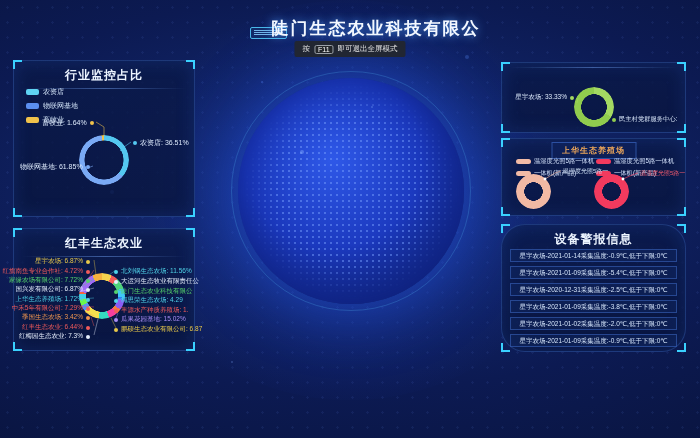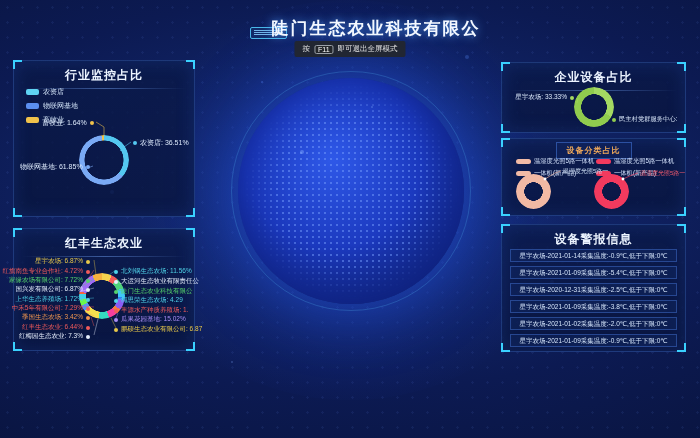--- a/index.html
+++ b/index.html
@@ -42,21 +42,21 @@
     border:1px solid rgba(70,120,220,.35);box-shadow:inset 0 0 18px rgba(40,90,200,.22);}
   .panel::before,.panel::after,.bl::before,.bl::after{content:"";position:absolute;width:7px;height:7px;}
   .panel::before{left:-1px;top:-1px;border-left:2px solid #3ad1ff;border-top:2px solid #3ad1ff;}
   .panel::after{right:-1px;top:-1px;border-right:2px solid #3ad1ff;border-top:2px solid #3ad1ff;}
   .bl::before{left:-1px;bottom:-1px;border-left:2px solid #3ad1ff;border-bottom:2px solid #3ad1ff;}
   .bl::after{right:-1px;bottom:-1px;border-right:2px solid #3ad1ff;border-bottom:2px solid #3ad1ff;}
   .p1{left:13px;top:60px;width:182px;height:157px;}
   .p2{left:13px;top:228px;width:182px;height:123px;}
   .p3{left:501px;top:62px;width:185px;height:71px;}
   .p4{left:501px;top:138px;width:185px;height:78px;}
-  .p5{left:501px;top:224px;width:185px;height:128px;}
+  .p5{left:501px;top:224px;width:185px;height:128px;border-radius:24px;}
   .ptitle{margin:6px 0 0;text-align:center;font-size:12px;font-weight:bold;color:#ecf4ff;letter-spacing:1px;}
   .pdiv{height:1px;background:linear-gradient(90deg, transparent, rgba(120,170,255,.45), transparent);margin:4px 8px 0;}
   .legend{list-style:none;margin:0;padding:0;position:absolute;left:12px;top:26px;}
   .legend li{display:flex;align-items:center;gap:4px;margin-bottom:4px;font-size:7px;color:#cfe0f5;}
   .sw{width:13px;height:6px;border-radius:2px;flex:none;}
   .donut{position:absolute;border-radius:50%;}
   .d1{left:65px;top:74px;width:50px;height:50px;
     -webkit-mask:radial-gradient(circle closest-side, transparent 0 77%, #000 79%);
     mask:radial-gradient(circle closest-side, transparent 0 77%, #000 79%);}
   .d2{left:65px;top:44px;width:46px;height:46px;
@@ -225,39 +225,38 @@
         <span class="dot" style="background: rgb(169, 141, 245);"></span>
         <span style="color: rgb(169, 141, 245);">瓜果花园基地: 15.02%</span>
       </span>
     <span class="lab" style="left:100px;top:96px;">
         <span class="dot" style="background: rgb(232, 200, 74);"></span>
         <span style="color: rgb(232, 200, 74);">鹏硕生态农业有限公司: 6.87</span>
       </span>
   </section>
 
   <section class="panel p3"><i class="bl"></i>
-    <h2 class="ptitle">企业设备占比</h2>
     <div class="pdiv"></div>
     <div class="donut d3" style="background: conic-gradient(rgb(164, 217, 98) 0deg, rgb(164, 217, 98) 119.99deg, rgb(144, 204, 78) 119.99deg, rgb(144, 204, 78) 360deg);"></div>
     <svg class="lines" width="185" height="71">
       <polyline points="76,35 75,40" fill="none" stroke="#a4d962" stroke-width="0.7" opacity="0.8"></polyline>
       <polyline points="108,55 105,50" fill="none" stroke="#90cc4e" stroke-width="0.7" opacity="0.8"></polyline>
     </svg>
     <span class="lab r" style="left:10px;width:62px;top:30px;font-size:6.5px;">
         <span style="color: rgb(220, 233, 251);">星宇农场: 33.33%</span>
         <span class="dot" style="background: rgb(164, 217, 98);"></span>
       </span>
     <span class="lab" style="left:110px;top:52px;font-size:6.3px;">
         <span class="dot" style="background: rgb(144, 204, 78);"></span>
         <span style="color: rgb(220, 233, 251);">民主村党群服务中心:</span>
       </span>
   </section>
 
   <section class="panel p4"><i class="bl"></i>
-    <div class="class-title">设备分类占比</div>
+    <div class="class-title">上华生态养殖场</div>
     <div class="mini-legend" style="left:14px;top:18px;">
       <div>
           <span class="pill" style="background: rgb(242, 187, 166);"></span>
           <span>温湿度光照5路一体机</span>
         </div>
       <div>
           <span class="pill" style="background: rgb(242, 187, 166);"></span>
           <span>一体机(新产品)</span>
         </div>
     </div>

